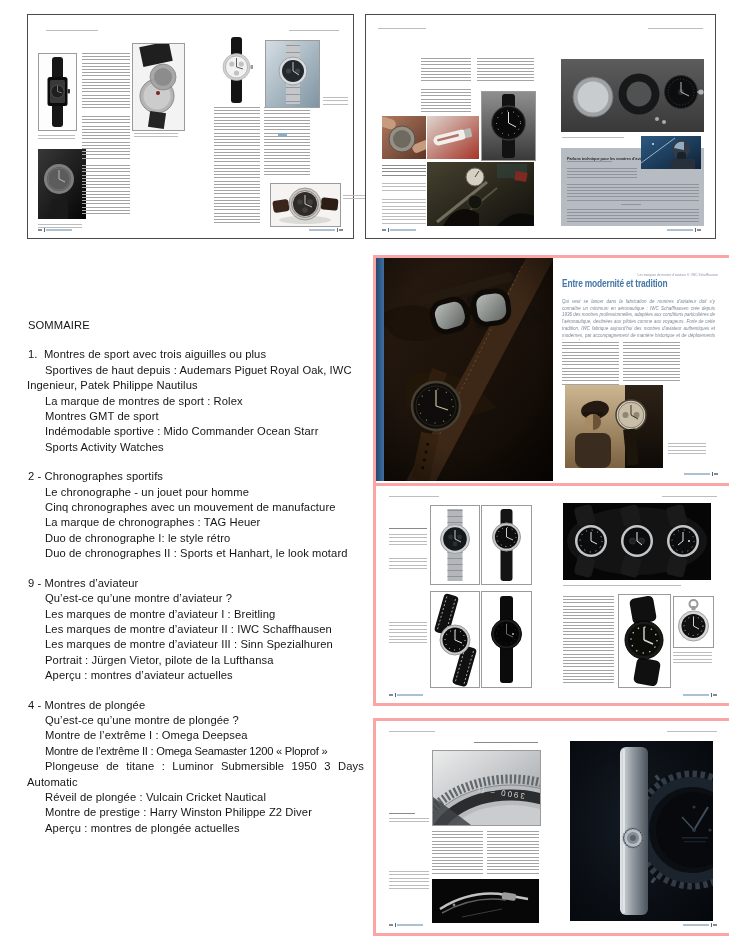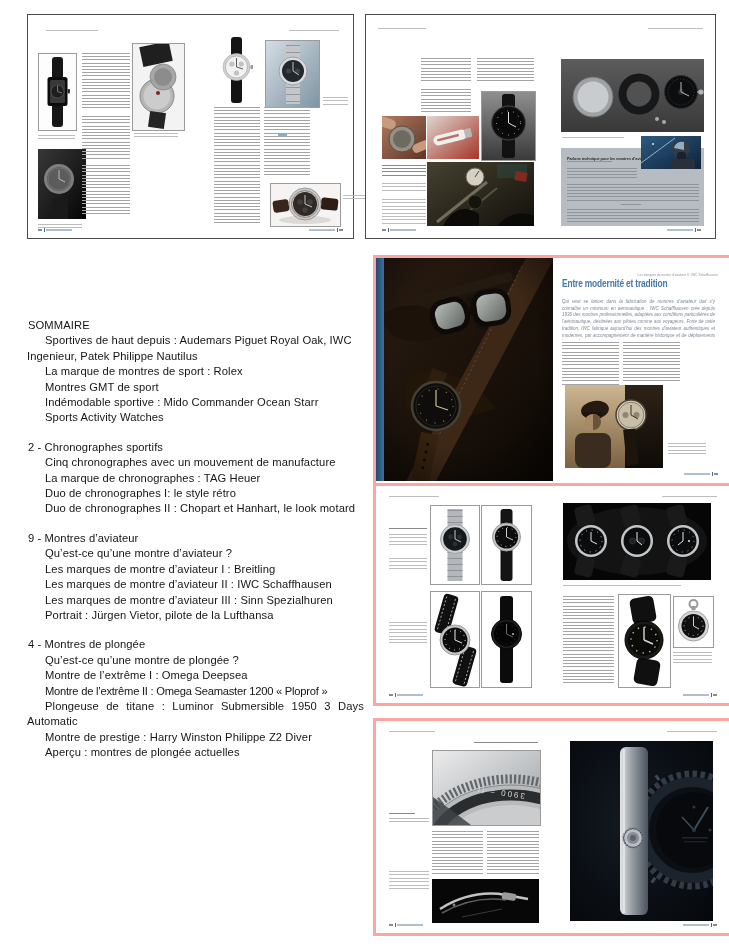--- a/index.html
+++ b/index.html
@@ -634,38 +634,42 @@
     </div>
     <div class="foot" style="right:13px;">
         <i class="fbar"></i>
         <i class="fsep"></i>
         <i class="fnum"></i>
       </div>
   </div>
 
   <div class="toc">
     <div class="th">SOMMAIRE</div>
+    <div class="th g">1.&nbsp;&nbsp;Montres de sport avec trois aiguilles ou plus</div>
     <div class="ti">Sportives de haut depuis : Audemars Piguet Royal Oak, IWC Ingenieur, Patek Philippe Nautilus</div>
     <div class="ti">La marque de montres de sport : Rolex</div>
     <div class="ti">Montres GMT de sport</div>
     <div class="ti">Indémodable sportive : Mido Commander Ocean Starr</div>
     <div class="ti">Sports Activity Watches</div>
     <div class="th g">2 - Chronographes sportifs</div>
+    <div class="ti">Le chronographe - un jouet pour homme</div>
     <div class="ti">Cinq chronographes avec un mouvement de manufacture</div>
     <div class="ti">La marque de chronographes : TAG Heuer</div>
-    <div class="ti">Duo de chronographes I: le style rétro</div>
-    <div class="ti">Duo de chronographes II : Chopart et Hanhart, le look motard</div>
+    <div class="ti">Duo de chronographe I: le style rétro</div>
+    <div class="ti">Duo de chronographes II : Sports et Hanhart, le look motard</div>
     <div class="th g">9 - Montres d’aviateur</div>
     <div class="ti">Qu’est-ce qu’une montre d’aviateur ?</div>
     <div class="ti">Les marques de montre d’aviateur I : Breitling</div>
     <div class="ti">Les marques de montre d’aviateur II : IWC Schaffhausen</div>
     <div class="ti">Les marques de montre d’aviateur III : Sinn Spezialhuren</div>
     <div class="ti">Portrait : Jürgen Vietor, pilote de la Lufthansa</div>
+    <div class="ti">Aperçu : montres d’aviateur actuelles</div>
     <div class="th g">4 - Montres de plongée</div>
     <div class="ti">Qu’est-ce qu’une montre de plongée ?</div>
     <div class="ti">Montre de l’extrême I : Omega Deepsea</div>
     <div class="ti cond">Montre de l’extrême II : Omega Seamaster 1200 « Ploprof »</div>
     <div class="ti just">Plongeuse de titane : Luminor Submersible 1950 3 Days Automatic</div>
+    <div class="ti">Réveil de plongée : Vulcain Cricket Nautical</div>
     <div class="ti">Montre de prestige : Harry Winston Philippe Z2 Diver</div>
     <div class="ti">Aperçu : montres de plongée actuelles</div>
   </div>
 
 </div>
 
 </body></html>

